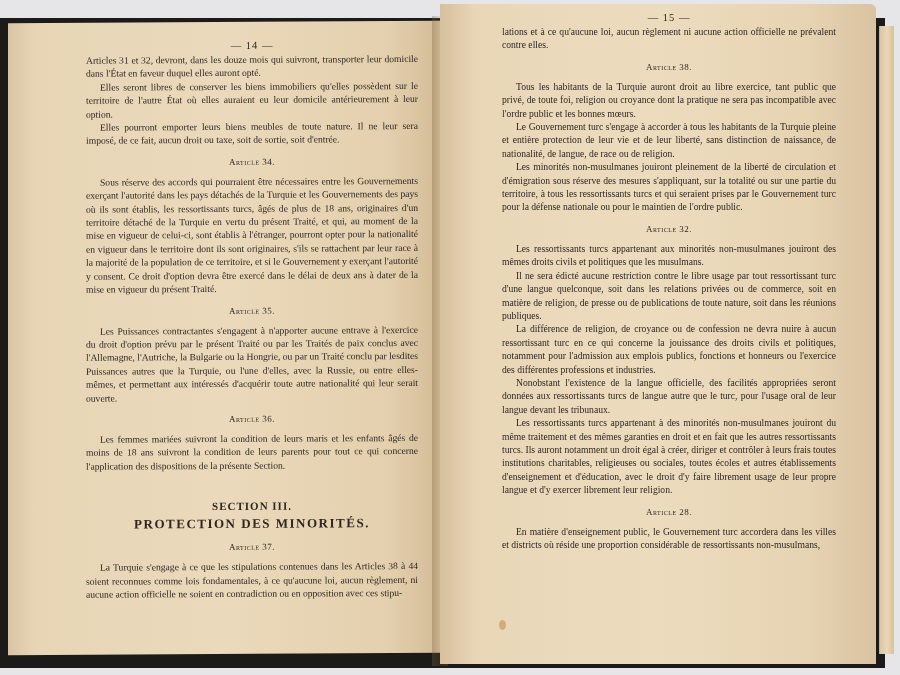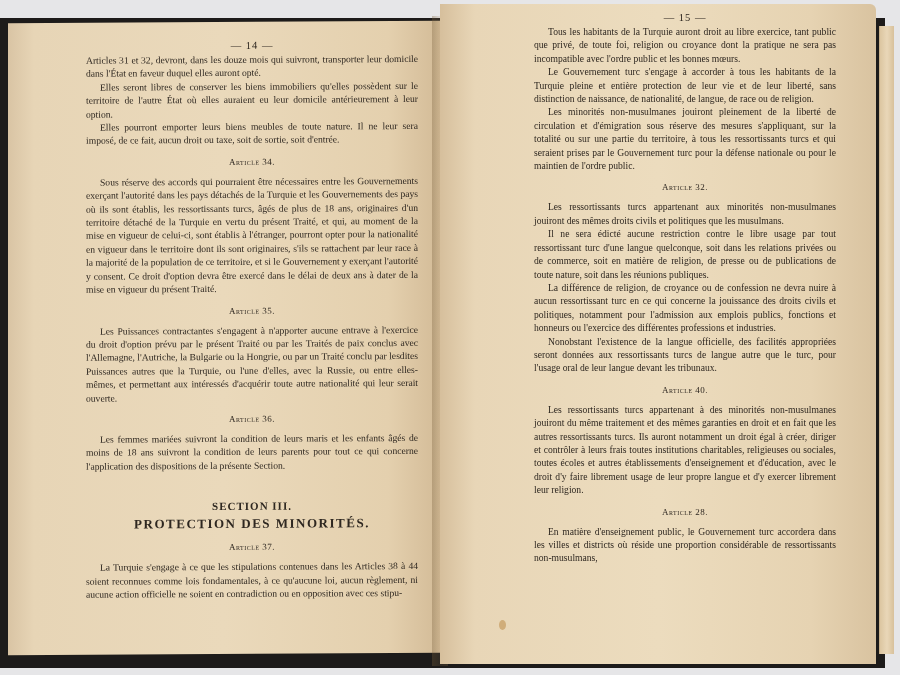--- a/index.html
+++ b/index.html
@@ -18,21 +18,21 @@
   }
   .page-left {
     left:8px; top:22px; width:432px; height:632px;
     background:linear-gradient(90deg,#d9c4a4 0%,#e7d5b6 6%,#ead9bb 50%,#e4d0ae 88%,#d3bb97 100%);
     padding:18px 22px 0 78px;
     transform:skewY(-0.3deg);
   }
   .page-right {
     left:440px; top:4px; width:436px; height:660px;
     background:linear-gradient(90deg,#d6bf9c 0%,#e8d6b7 8%,#ecdcbe 50%,#e6d3b2 85%,#d9c3a0 100%);
-    padding:8px 40px 0 94px;
+    padding:8px 40px 0 62px;
     border-radius:0 6px 0 0;
   }
   .page-edge {
     position:absolute; right:6px; top:26px; width:14px; height:628px;
     background:linear-gradient(90deg,#dcc6a1,#e9d7b8,#d8c19c);
     border-left:1px solid #c9b18a;
   }
   .gutter {
     position:absolute; left:432px; top:16px; width:16px; height:650px;
     background:linear-gradient(90deg,rgba(120,95,60,0.35),rgba(160,130,90,0.15),rgba(120,95,60,0.3));
@@ -76,29 +76,30 @@
       <div class="art">Article 37.</div>
       <p>La Turquie s'engage à ce que les stipulations contenues dans les Articles 38 à 44 soient reconnues comme lois fondamentales, à ce qu'aucune loi, aucun règlement, ni aucune action officielle ne soient en contradiction ou en opposition avec ces stipu-</p>
     </div>
 </div>
 
 <div class="gutter"></div>
 
 <div class="page page-right">
   <div class="pnum">— 15 —</div>
   <div id="right-body">
+      <p class="cont">lations et à ce qu'aucune loi, aucun règlement ni aucune action officielle ne prévalent contre elles.</p>
+      <div class="art">Article 38.</div>
       <p>Tous les habitants de la Turquie auront droit au libre exercice, tant public que privé, de toute foi, religion ou croyance dont la pratique ne sera pas incompatible avec l'ordre public et les bonnes mœurs.</p>
       <p>Le Gouvernement turc s'engage à accorder à tous les habitants de la Turquie pleine et entière protection de leur vie et de leur liberté, sans distinction de naissance, de nationalité, de langue, de race ou de religion.</p>
       <p>Les minorités non-musulmanes jouiront pleinement de la liberté de circulation et d'émigration sous réserve des mesures s'appliquant, sur la totalité ou sur une partie du territoire, à tous les ressortissants turcs et qui seraient prises par le Gouvernement turc pour la défense nationale ou pour le maintien de l'ordre public.</p>
       <div class="art">Article 32.</div>
       <p>Les ressortissants turcs appartenant aux minorités non-musulmanes jouiront des mêmes droits civils et politiques que les musulmans.</p>
       <p>Il ne sera édicté aucune restriction contre le libre usage par tout ressortissant turc d'une langue quelconque, soit dans les relations privées ou de commerce, soit en matière de religion, de presse ou de publications de toute nature, soit dans les réunions publiques.</p>
       <p>La différence de religion, de croyance ou de confession ne devra nuire à aucun ressortissant turc en ce qui concerne la jouissance des droits civils et politiques, notamment pour l'admission aux emplois publics, fonctions et honneurs ou l'exercice des différentes professions et industries.</p>
       <p>Nonobstant l'existence de la langue officielle, des facilités appropriées seront données aux ressortissants turcs de langue autre que le turc, pour l'usage oral de leur langue devant les tribunaux.</p>
-      <div class="art">Article 40.</div>
       <p>Les ressortissants turcs appartenant à des minorités non-musulmanes jouiront du même traitement et des mêmes garanties en droit et en fait que les autres ressortissants turcs. Ils auront notamment un droit égal à créer, diriger et contrôler à leurs frais toutes institutions charitables, religieuses ou sociales, toutes écoles et autres établissements d'enseignement et d'éducation, avec le droit d'y faire librement usage de leur propre langue et d'y exercer librement leur religion.</p>
       <div class="art">Article 28.</div>
       <p>En matière d'enseignement public, le Gouvernement turc accordera dans les villes et districts où réside une proportion considérable de ressortissants non-musulmans,</p>
     </div>
 </div>
 
 <div class="page-edge"></div>
 <div class="stain" style="left:499px;top:620px;"></div>
 
 </body></html>

